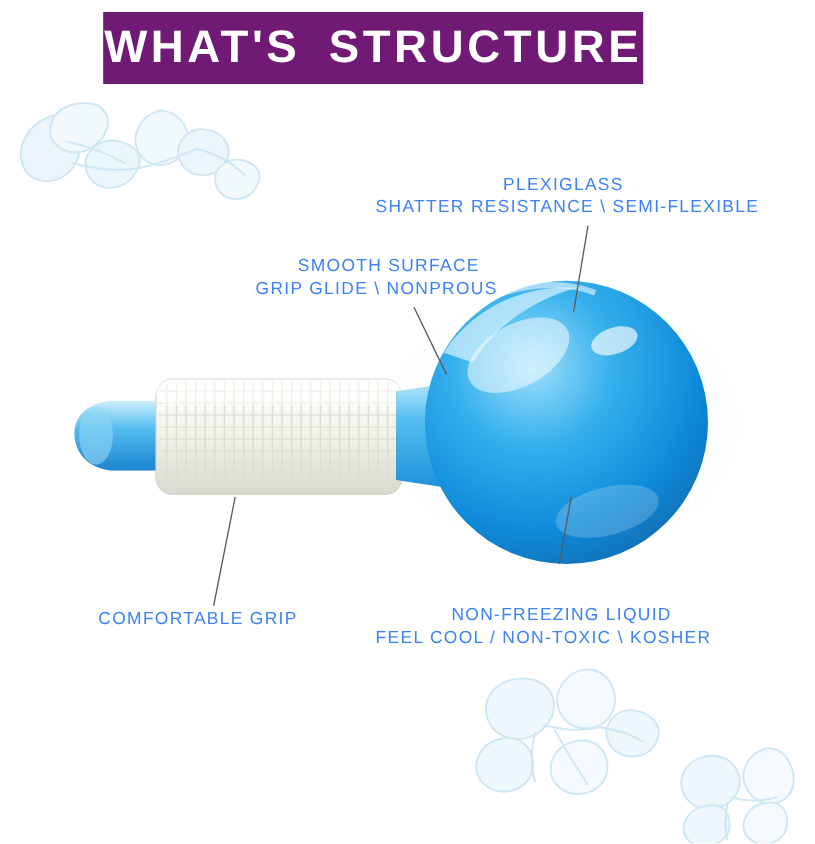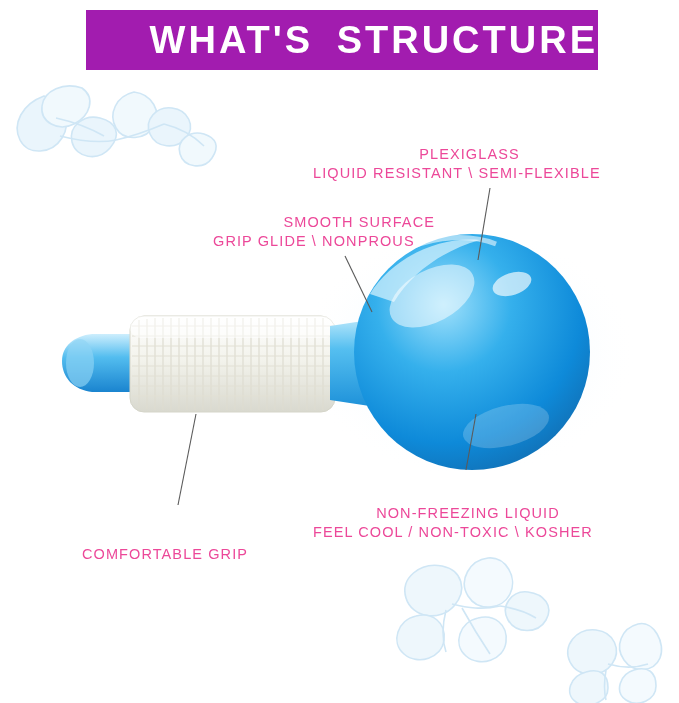--- a/index.html
+++ b/index.html
@@ -16,26 +16,26 @@
     height: 703px;
     background: #ffffff;
     overflow: hidden;
   }
 
   
   .title-banner {
     position: absolute;
     left: 86px;
     top: 10px;
-    width: 512px;
+    width: 450px;
     height: 60px;
-    background: #a21caf;
+    background: #701a75;
     display: flex;
     align-items: center;
-    justify-content: flex-end;
+    justify-content: center;
   }
   .title-text {
     color: #ffffff;
     font-size: 38px;
     font-weight: bold;
     letter-spacing: 3px;
     word-spacing: 10px;
     font-family: "Liberation Sans", sans-serif;
     white-space: nowrap;
   }
@@ -52,21 +52,21 @@
     position: absolute;
     left: 40px;
     top: 230px;
     width: 610px;
     height: 250px;
   }
 
   
   .label {
     position: absolute;
-    color: #ec4899;
+    color: #3b82f6;
     font-size: 14.5px;
     letter-spacing: 1.1px;
     line-height: 19px;
     font-family: "Liberation Sans", sans-serif;
     white-space: nowrap;
   }
   .label .l1, .label .l2 { display: block; }
 
   .label-plexiglass { left: 313px; top: 145px; text-align: left; }
   .label-smooth     { left: 213px; top: 213px; text-align: left; }
@@ -231,30 +231,30 @@
 
         <path d="M466 470 L476 414"></path>
 
         <path d="M178 505 L196 414"></path>
       </g>
     </svg>
   </div>
 
   <div class="label label-plexiglass">
     <span class="l1" style="display:block; text-align:center; width:313px;">PLEXIGLASS</span>
-    <span class="l2">LIQUID RESISTANT \ SEMI-FLEXIBLE</span>
+    <span class="l2">SHATTER RESISTANCE \ SEMI-FLEXIBLE</span>
   </div>
 
   <div class="label label-smooth">
-    <span class="l1" style="display:block; text-align:right; width:222px;">SMOOTH SURFACE</span>
+    <span class="l1" style="display:block; text-align:center; width:222px;">SMOOTH SURFACE</span>
     <span class="l2">GRIP GLIDE \ NONPROUS</span>
   </div>
 
   <div class="label label-liquid">
     <span class="l1" style="display:block; text-align:center; width:310px;">NON-FREEZING LIQUID</span>
     <span class="l2">FEEL COOL / NON-TOXIC \ KOSHER</span>
   </div>
 
   <div class="label label-grip">
-    <span class="l1" style="display:block; text-align:center; width:282px;margin-top:38px;">COMFORTABLE GRIP</span>
+    <span class="l1" style="display:block; text-align:center; width:282px;">COMFORTABLE GRIP</span>
   </div>
 
 </div>
 
 </body></html>

